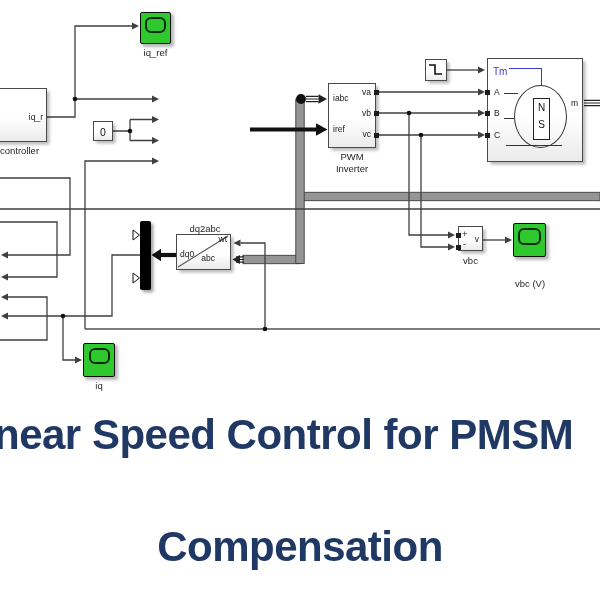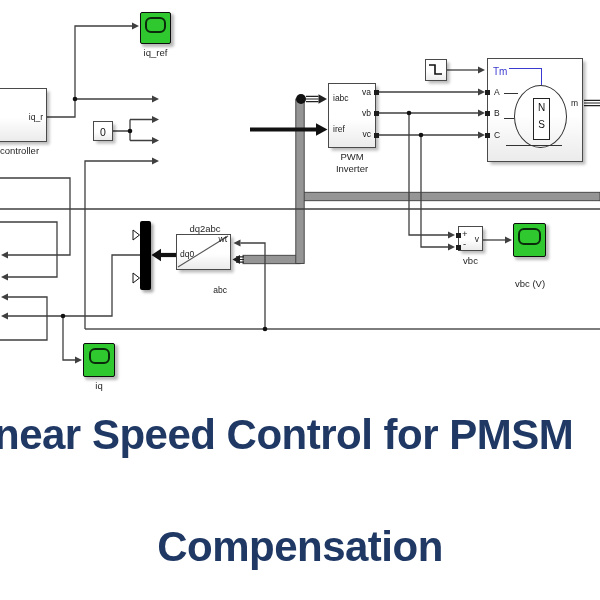--- a/index.html
+++ b/index.html
@@ -172,21 +172,21 @@
   <div class="portsq" style="left:484.5px;top:132.5px;"></div>
 
   <div class="demux" style="left:140px;top:221px;width:11px;height:69px;"></div>
 
   <div class="block" style="left:176px;top:234px;width:55px;height:36px;">
     <svg width="52" height="33" style="position:absolute;left:0;top:0;">
       <line x1="1" y1="32" x2="51" y2="1" stroke="#555" stroke-width="1.1"></line>
     </svg>
     <span class="plbl" style="left:3px;top:15px;">dq0</span>
     <span class="plbl" style="right:3px;top:0;">wt</span>
-    <span class="plbl" style="right:3px;top:19px;margin-top:32px;">abc</span>
+    <span class="plbl" style="right:15px;top:19px;">abc</span>
   </div>
 
   <div class="block" style="left:458px;top:226px;width:25px;height:25px;">
     <span class="plbl" style="left:3px;top:2px;font-size:9.5px;">+</span>
     <span class="plbl" style="left:4px;top:12px;font-size:9.5px;">-</span>
     <span class="plbl" style="right:3px;top:8px;">v</span>
   </div>
   <div class="blabel" style="left:458px;top:255px;width:25px;">vbc</div>
   <div class="portsq" style="left:455.5px;top:232.5px;"></div>
   <div class="portsq" style="left:455.5px;top:244.5px;"></div>

